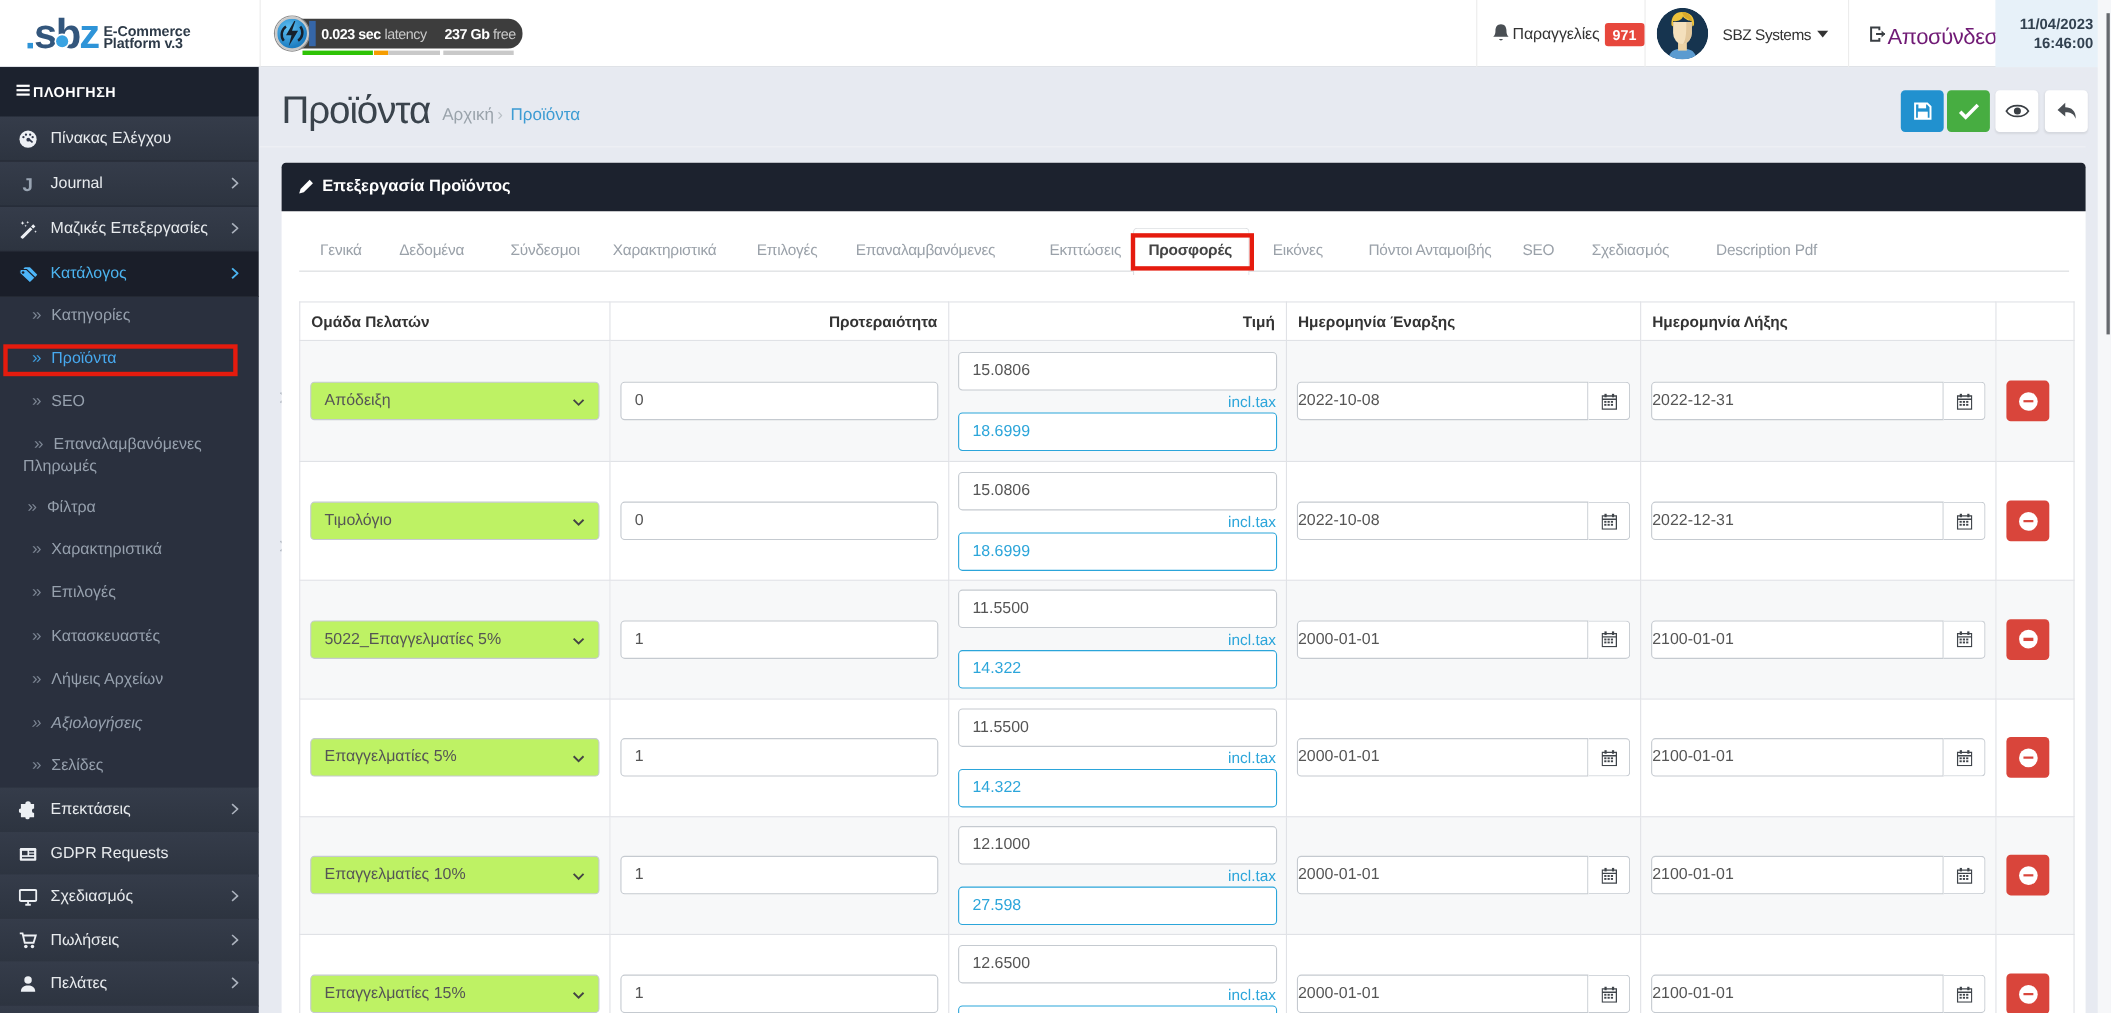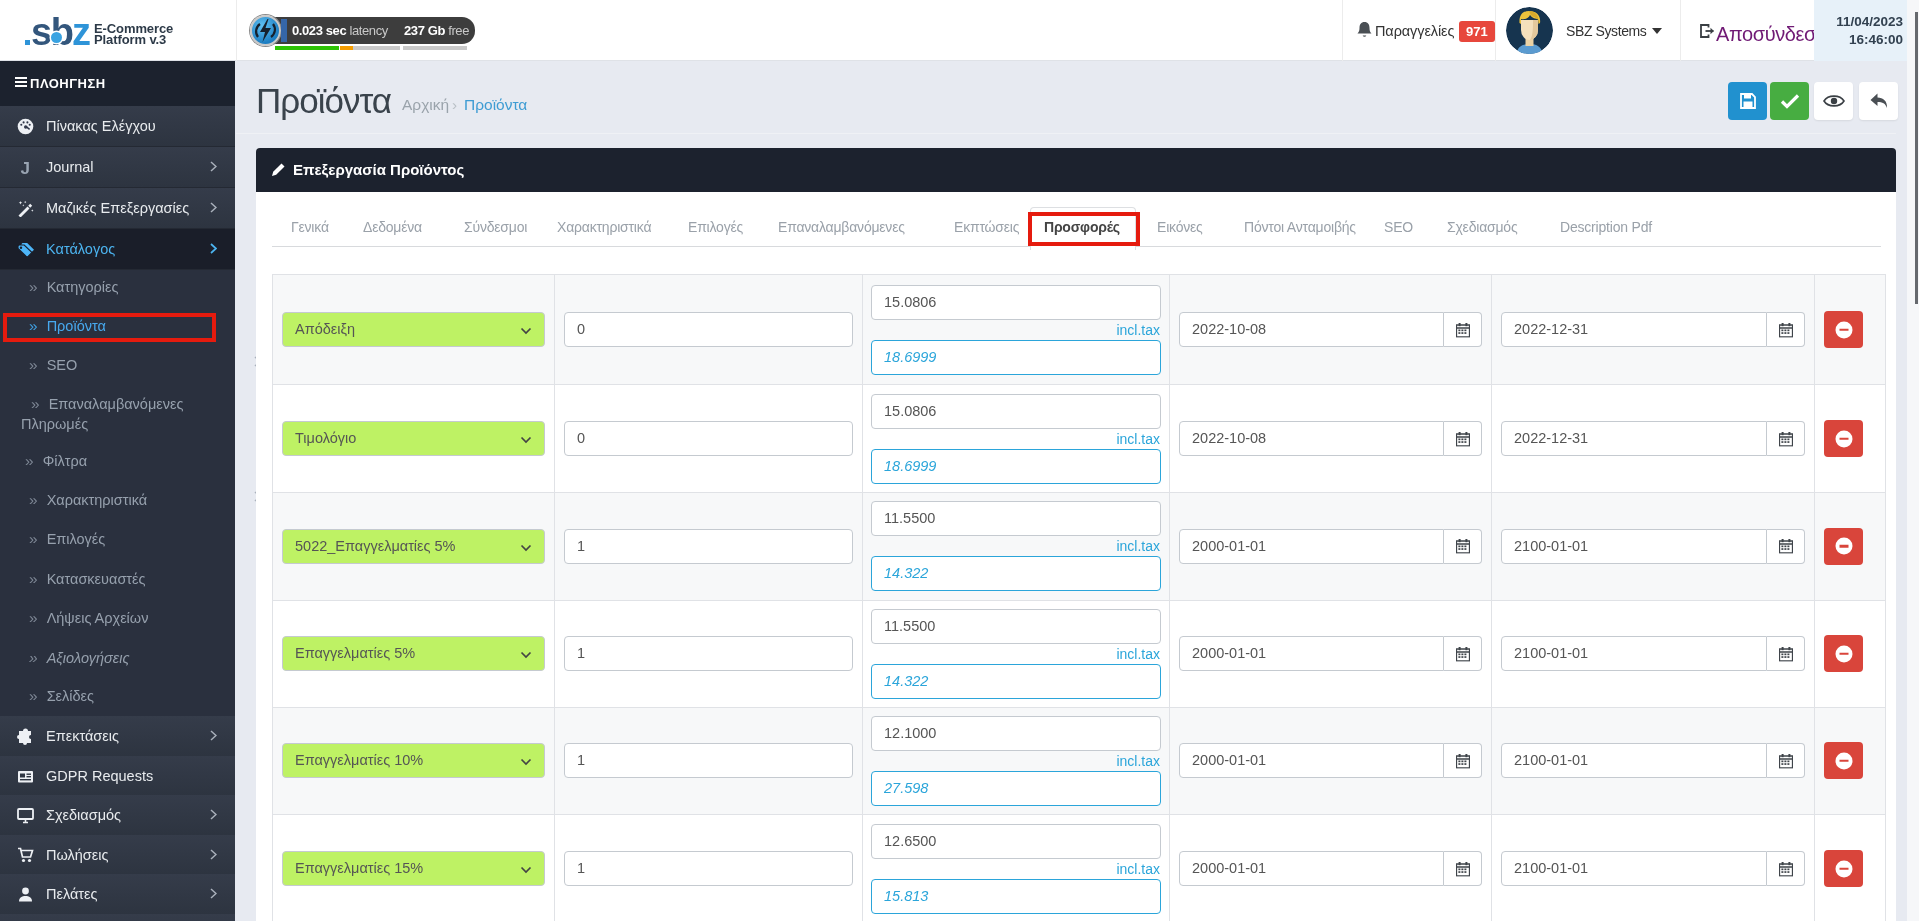--- a/index.html
+++ b/index.html
@@ -72,23 +72,23 @@
 #tbl { position:absolute; left:272px; top:274px; width:1613px; border-collapse:collapse; table-layout:fixed; font-size:14.5px; color:#555; }
 #tbl td, #tbl th { border:1px solid #e0e2e6; padding:0 9px; vertical-align:middle; overflow:hidden; }
 #tbl th { font-size:14px; color:#333; text-align:left; height:35px; padding:0 10px; }
 #tbl th.r { text-align:right; }
 #tbl tr.odd td { background:#f7f8f9; }
 #tbl td.prc { padding:0 8px; }
 .iptxt, .ipnum, .ipdate { height:35px; border:1px solid #c5cad0; border-radius:4px; background:#fff; line-height:33px; padding-left:12px; color:#555; }
 .sel { position:relative; height:35px; border:1px solid #c5cad0; border-radius:4px; background:#bef264; line-height:33px; padding-left:12px; color:#555; }
 .sel svg { position:absolute; right:12px; top:14px; }
 .incl { height:20px; line-height:20px; text-align:right; color:#2ba5da; font-size:14px; padding-right:1px; }
-.ipblue { height:35px; border:1px solid #2ba5da; border-radius:4px; background:#fff; line-height:33px; padding-left:12px; color:#2ba5da;font-style:italic; }
+.ipblue { height:35px; border:1px solid #2ba5da; border-radius:4px; background:#fff; line-height:33px; padding-left:12px; color:#2ba5da; }
 .dgrp { display:flex; height:35px; }
-.dgrp .di { flex:1; border:1px solid #c5cad0; border-radius:4px 0 0 4px; background:#fff; line-height:33px; padding-left:12px; color:#555; }
+.dgrp .di { flex:1; border:1px solid #c5cad0; border-radius:4px 0 0 4px; background:#fff; line-height:33px; color:#555; }
 .dgrp .db { width:38px; border:1px solid #c5cad0; border-left:none; border-radius:0 4px 4px 0; background:#fff; position:relative; }
 .dgrp .db svg { position:absolute; left:50%; top:50%; transform:translate(-50%,-50%); }
 .delbtn { width:39px; height:37px; background:#d9453b; border-radius:4px; position:relative; }
 .delbtn .mc { position:absolute; left:50%; top:50%; transform:translate(-50%,-50%); width:17px; height:17px; background:#fff; border-radius:50%; }
 .delbtn .mb { position:absolute; left:50%; top:50%; transform:translate(-50%,-50%); width:9px; height:2.5px; background:#d9453b; }
 
 
 .redbox { position:absolute; border:4px solid #e51b0e; z-index:9; }
 
 
@@ -285,20 +285,28 @@
     <table id="tbl">
       <colgroup>
         <col style="width:282px">
         <col style="width:308px">
         <col style="width:307px">
         <col style="width:322px">
         <col style="width:323px">
         <col style="width:71px">
       </colgroup>
       <tbody>
+        <tr>
+          <th>Ομάδα Πελατών</th>
+          <th class="r">Προτεραιότητα</th>
+          <th class="r">Τιμή</th>
+          <th>Ημερομηνία Έναρξης</th>
+          <th>Ημερομηνία Λήξης</th>
+          <th></th>
+        </tr>
         <tr class="odd" style="height:110px">
           <td>
             <div class="sel">Απόδειξη<svg width="12" height="8" viewBox="0 0 12 8">
                 <path d="M1.5 1.5 L6 6 L10.5 1.5" stroke="#444" stroke-width="1.7" fill="none"></path>
               </svg></div>
           </td>
           <td>
             <div class="ipnum">0</div>
           </td>
           <td class="prc">

